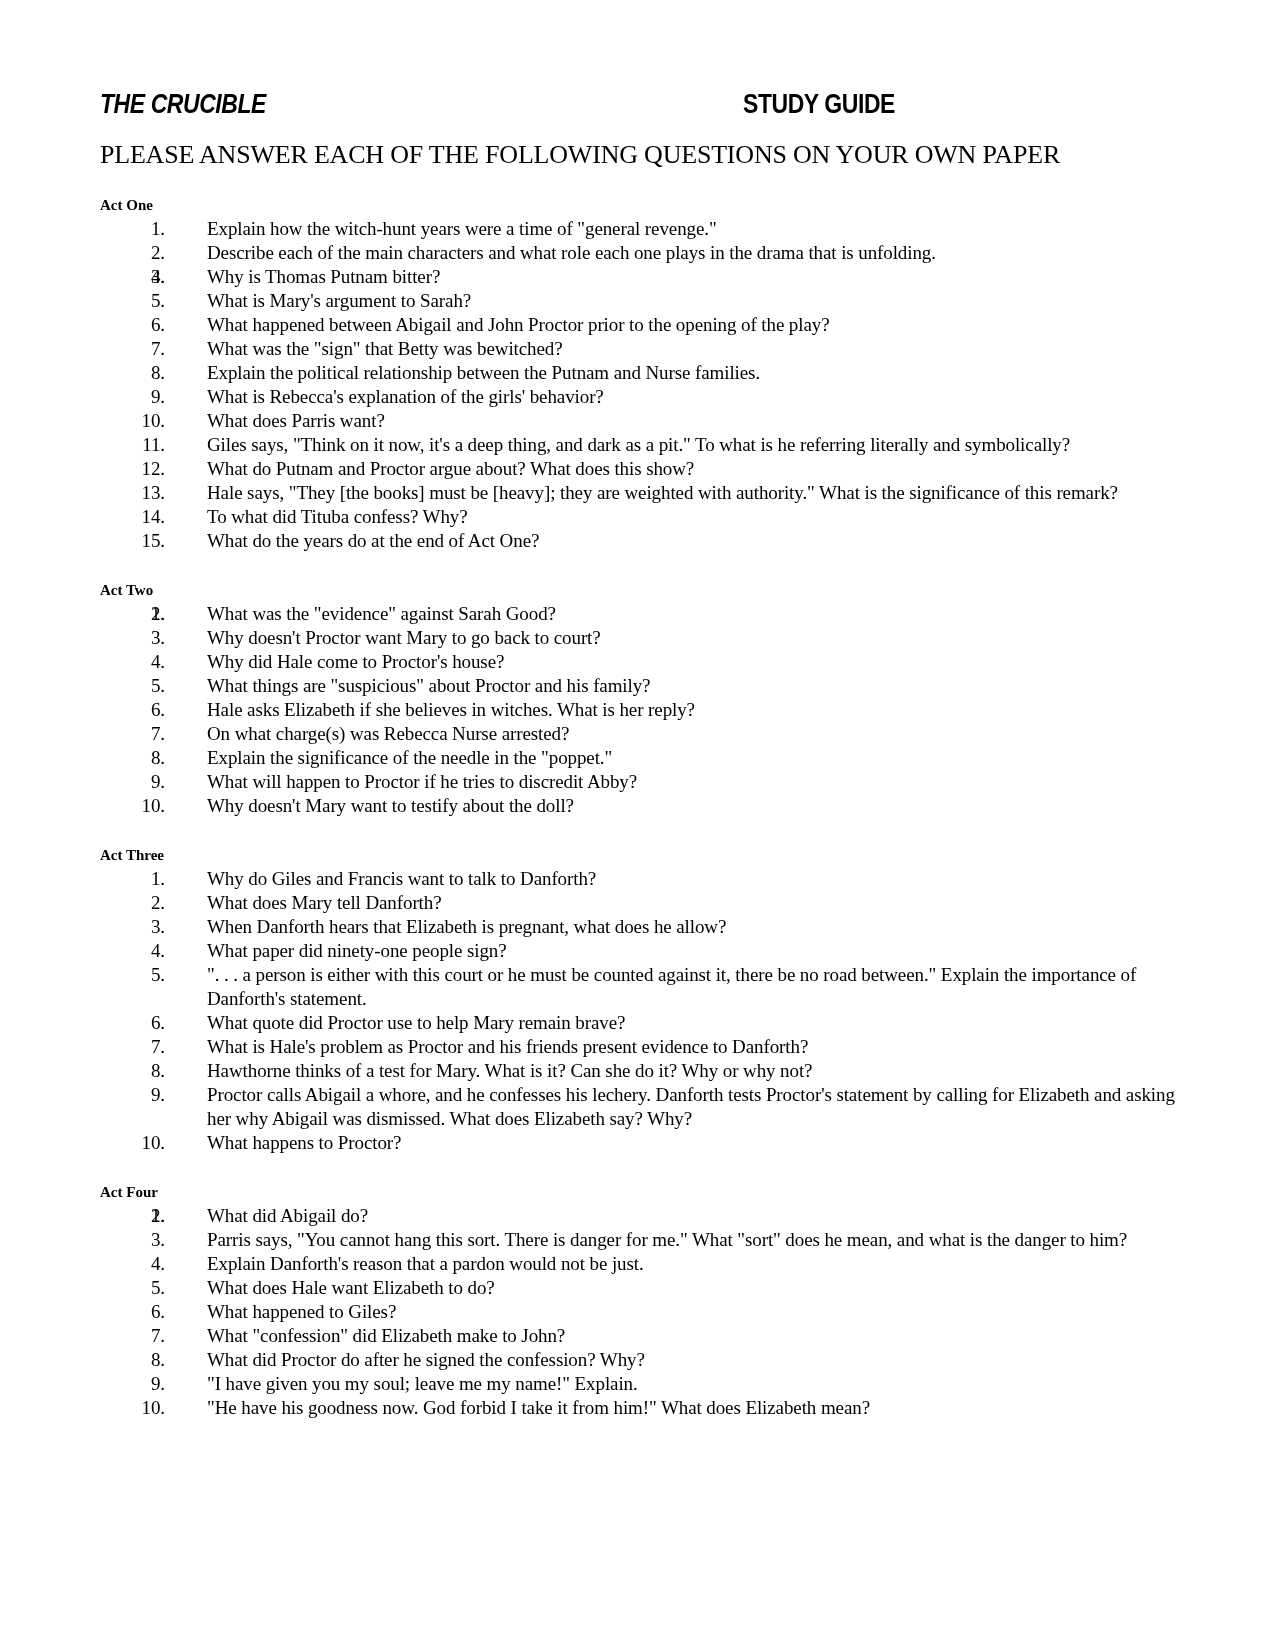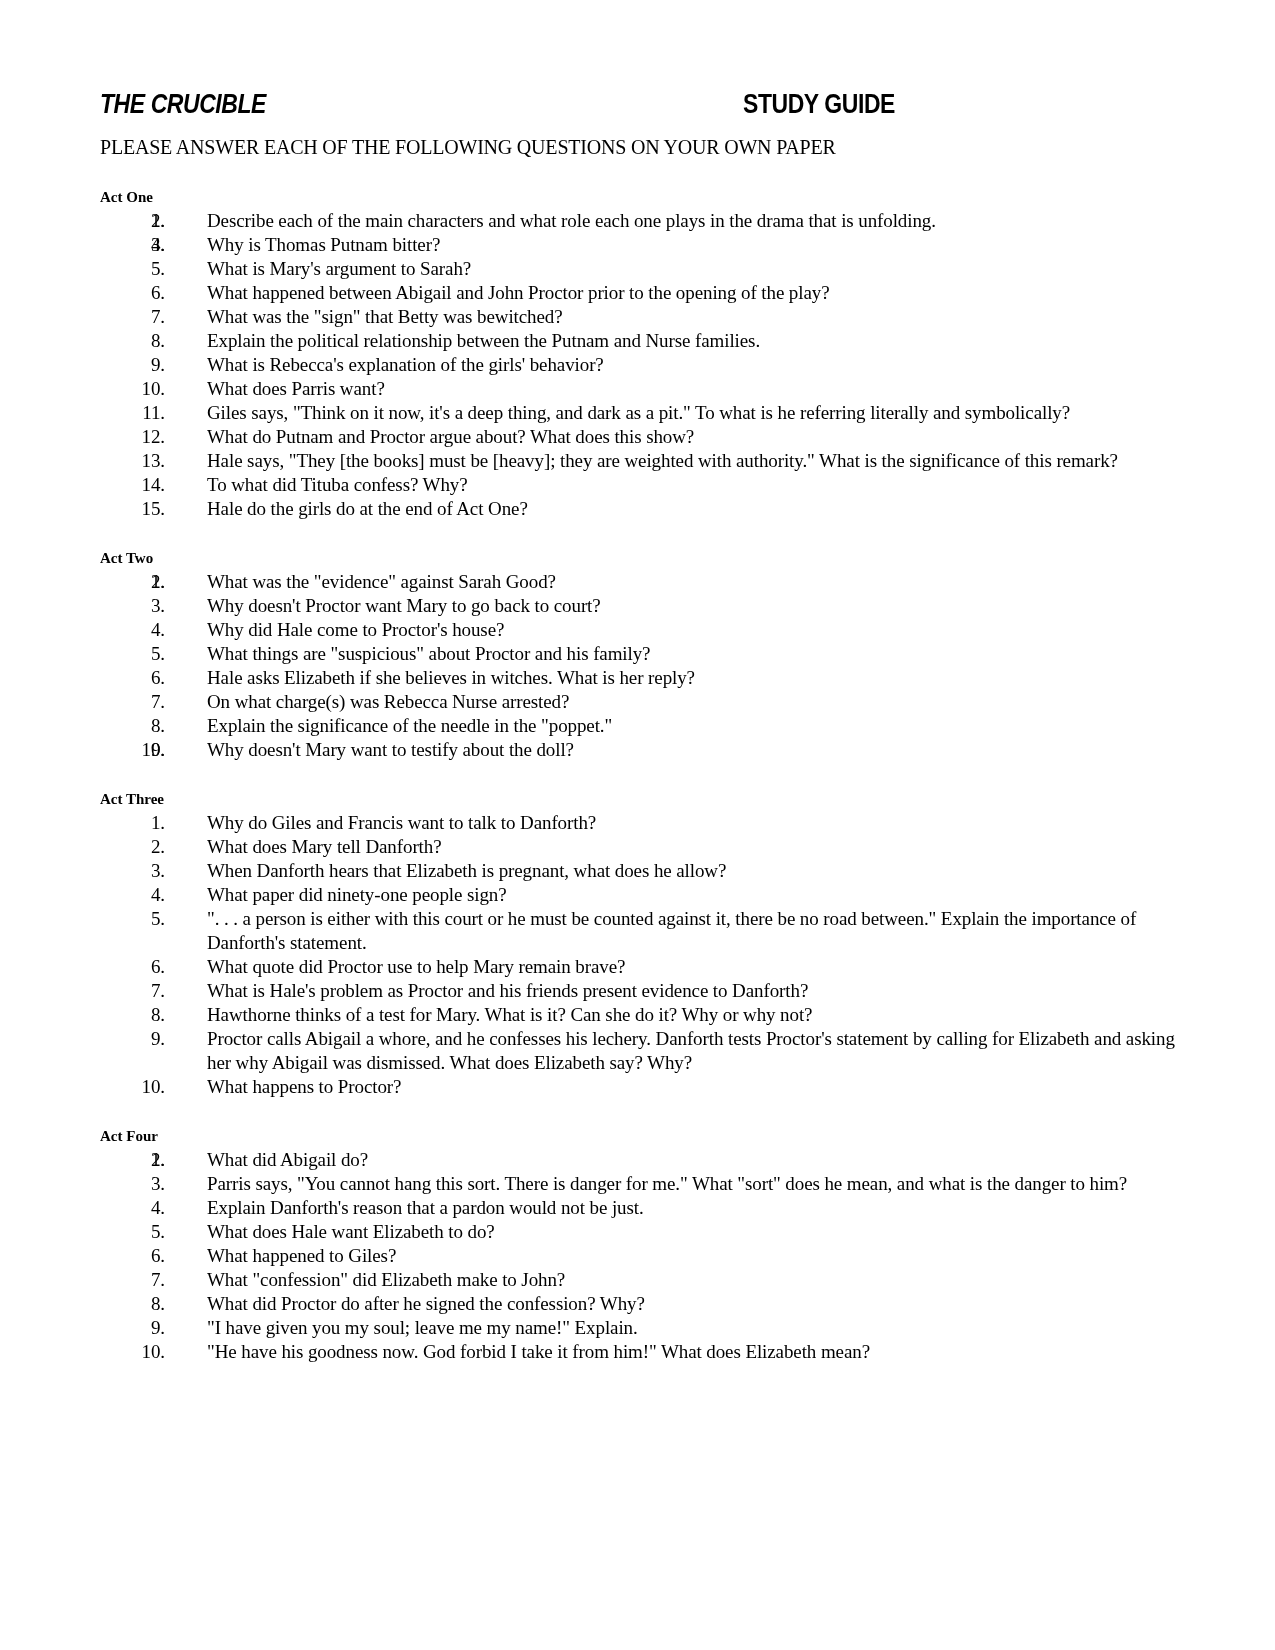--- a/index.html
+++ b/index.html
@@ -43,22 +43,22 @@
     top: 0;
     font-family: "Liberation Sans", sans-serif;
     font-weight: bold;
     font-size: 28px;
     letter-spacing: -0.5px;
     transform: scaleX(0.82);
     transform-origin: left center;
     white-space: nowrap;
   }
   .instruction {
-    margin: 14px 0 0 0;
-    font-size: 20px;
+    margin: 22px 0 0 0;
+    font-size: 26px;
     line-height: 26px;
     letter-spacing: -0.2px;
     white-space: nowrap;
   }
   .section-heading {
     margin: 25px 0 0 0;
     font-size: 15px;
     line-height: 24px;
     font-weight: bold;
   }
@@ -93,20 +93,21 @@
   </div>
 
   <p class="instruction">PLEASE ANSWER EACH OF THE FOLLOWING QUESTIONS ON YOUR OWN PAPER</p>
 
   <div id="sections-root">
     <section>
       <h2 class="section-heading">Act One</h2>
       <ol class="question-list">
     <li>
       <span class="q-num">1.</span>
+      <span class="q-text">Explain how the witch-hunt years were a time of "general revenge."</span>
     </li>
 
     <li>
       <span class="q-num">2.</span>
       <span class="q-text">Describe each of the main characters and what role each one plays in the drama that is unfolding.</span>
     </li>
 
     <li>
       <span class="q-num">3.</span>
     </li>
@@ -161,21 +162,21 @@
       <span class="q-text">Hale says, "They [the books] must be [heavy]; they are weighted with authority." What is the significance of this remark?</span>
     </li>
 
     <li>
       <span class="q-num">14.</span>
       <span class="q-text">To what did Tituba confess? Why?</span>
     </li>
 
     <li>
       <span class="q-num">15.</span>
-      <span class="q-text">Hale do the girls do at the end of Act One?</span>
+      <span class="q-text">What do the years do at the end of Act One?</span>
     </li>
   </ol>
     </section>
 
     <section>
       <h2 class="section-heading">Act Two</h2>
       <ol class="question-list">
     <li>
       <span class="q-num">1.</span>
     </li>
@@ -210,20 +211,21 @@
       <span class="q-text">On what charge(s) was Rebecca Nurse arrested?</span>
     </li>
 
     <li>
       <span class="q-num">8.</span>
       <span class="q-text">Explain the significance of the needle in the "poppet."</span>
     </li>
 
     <li>
       <span class="q-num">9.</span>
+      <span class="q-text">What will happen to Proctor if he tries to discredit Abby?</span>
     </li>
 
     <li>
       <span class="q-num">10.</span>
       <span class="q-text">Why doesn't Mary want to testify about the doll?</span>
     </li>
   </ol>
     </section>
 
     <section>

